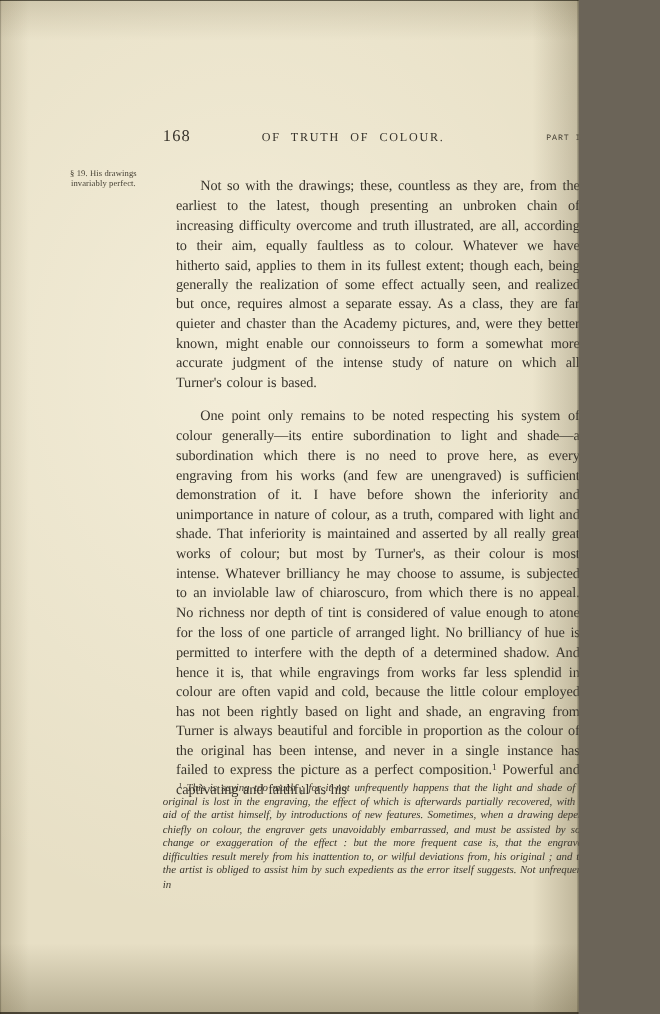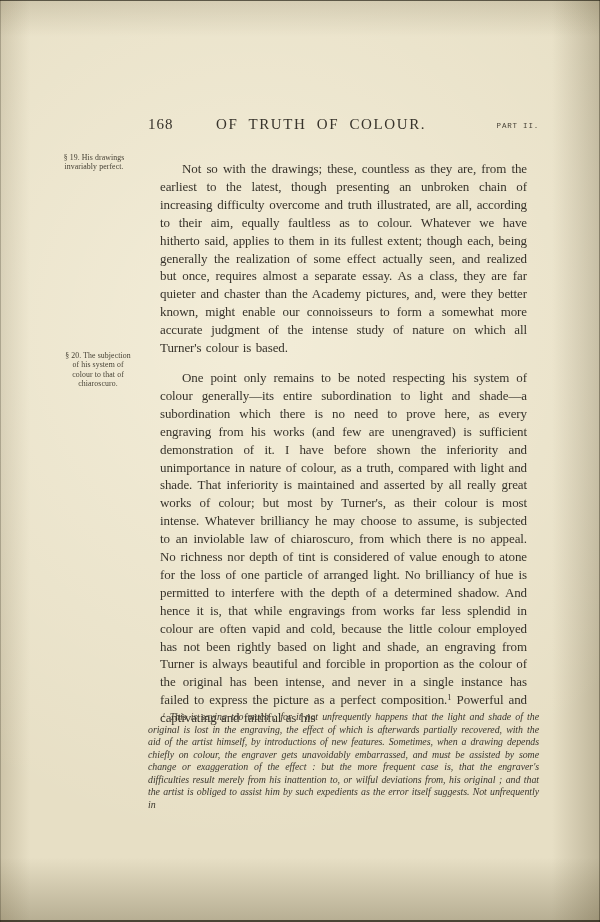--- a/index.html
+++ b/index.html
@@ -2,21 +2,21 @@
 <html><head>
 <meta charset="utf-8">
 <style>
   html, body {
     margin: 0;
     padding: 0;
     background: #6b6458;
   }
   .page {
     position: relative;
-    width: 600px;
+    width: 526px;
     height: 922px;
     overflow: hidden;
     font-family: "Liberation Serif", "DejaVu Serif", serif;
     color: #37332b;
     background:
       radial-gradient(ellipse 130% 90% at 42% 36%, rgba(255,251,236,0.50) 0%, rgba(255,251,236,0.0) 62%),
       linear-gradient(to right, rgba(110,96,62,0.22) 0%, rgba(110,96,62,0.0) 5%, rgba(110,96,62,0.0) 92%, rgba(95,83,52,0.30) 100%),
       linear-gradient(to bottom, rgba(105,93,60,0.22) 0%, rgba(105,93,60,0.0) 4%, rgba(105,93,60,0.0) 93%, rgba(88,78,48,0.34) 100%),
       #e7dfc5;
     box-shadow:
@@ -34,21 +34,21 @@
     width: 391px;
     display: flex;
     justify-content: space-between;
     align-items: baseline;
   }
   .page-number {
     font-size: 15px;
     letter-spacing: 1px;
   }
   .running-title {
-    font-size: 15px;
+    font-size: 11px;
     letter-spacing: 1.6px;
     word-spacing: 5px;
     transform: translateX(-14px);
   }
   .part-label {
     font-size: 7.5px;
     letter-spacing: 0.8px;
     color: #464136;
     transform: translateY(-1px);
     font-family: Liberation Mono, monospace;
@@ -118,21 +118,20 @@
 <div class="page">
 
   <div class="running-head">
     <span class="page-number">168</span>
     <span class="running-title">OF TRUTH OF COLOUR.</span>
     <span class="part-label">PART II.</span>
   </div>
 
   <div class="margin-note n1">§ 19. His drawings invariably perfect.</div>
 
-  <div class="margin-note n2">§ 20. The subjection of his system of colour to that of chiaroscuro.</div>
 
   <div class="text-block">
     <p><span>Not so with the drawings; these, countless as they are, from the earliest to the latest, though presenting an unbroken chain of increasing difficulty overcome and truth illustrated, are all, according to their aim, equally faultless as to colour.  Whatever we have hitherto said, applies to them in its fullest extent; though each, being generally the realization of some effect actually seen, and realized but once, requires almost a separate essay.  As a class, they are far quieter and chaster than the Academy pictures, and, were they better known, might enable our connoisseurs to form a somewhat more accurate judgment of the intense study of nature on which all Turner's colour is based.</span></p>
     <p><span>One point only remains to be noted respecting his system of colour generally—its entire subordination to light and shade—a subordination which there is no need to prove here, as every engraving from his works (and few are unengraved) is sufficient demonstration of it.  I have before shown the inferiority and unimportance in nature of colour, as a truth, compared with light and shade.  That inferiority is maintained and asserted by all really great works of colour; but most by Turner's, as their colour is most intense.  Whatever brilliancy he may choose to assume, is subjected to an inviolable law of chiaroscuro, from which there is no appeal.  No richness nor depth of tint is considered of value enough to atone for the loss of one particle of arranged light.  No brilliancy of hue is permitted to interfere with the depth of a determined shadow.  And hence it is, that while engravings from works far less splendid in colour are often vapid and cold, because the little colour employed has not been rightly based on light and shade, an engraving from Turner is always beautiful and forcible in proportion as the colour of the original has been intense, and never in a single instance has failed to express the picture as a perfect composition.</span><sup>1</sup> <span>Powerful and captivating and faithful as his</span></p>
   </div>
 
   <p class="footnote"><sup>1</sup> <span>This is saying too much ; for it not unfrequently happens that the light and shade of the original is lost in the engraving, the effect of which is afterwards partially recovered, with the aid of the artist himself, by introductions of new features.  Sometimes, when a drawing depends chiefly on colour, the engraver gets unavoidably embarrassed, and must be assisted by some change or exaggeration of the effect : but the more frequent case is, that the engraver's difficulties result merely from his inattention to, or wilful deviations from, his original ; and that the artist is obliged to assist him by such expedients as the error itself suggests.  Not unfrequently in</span></p>
 
 </div>
 

